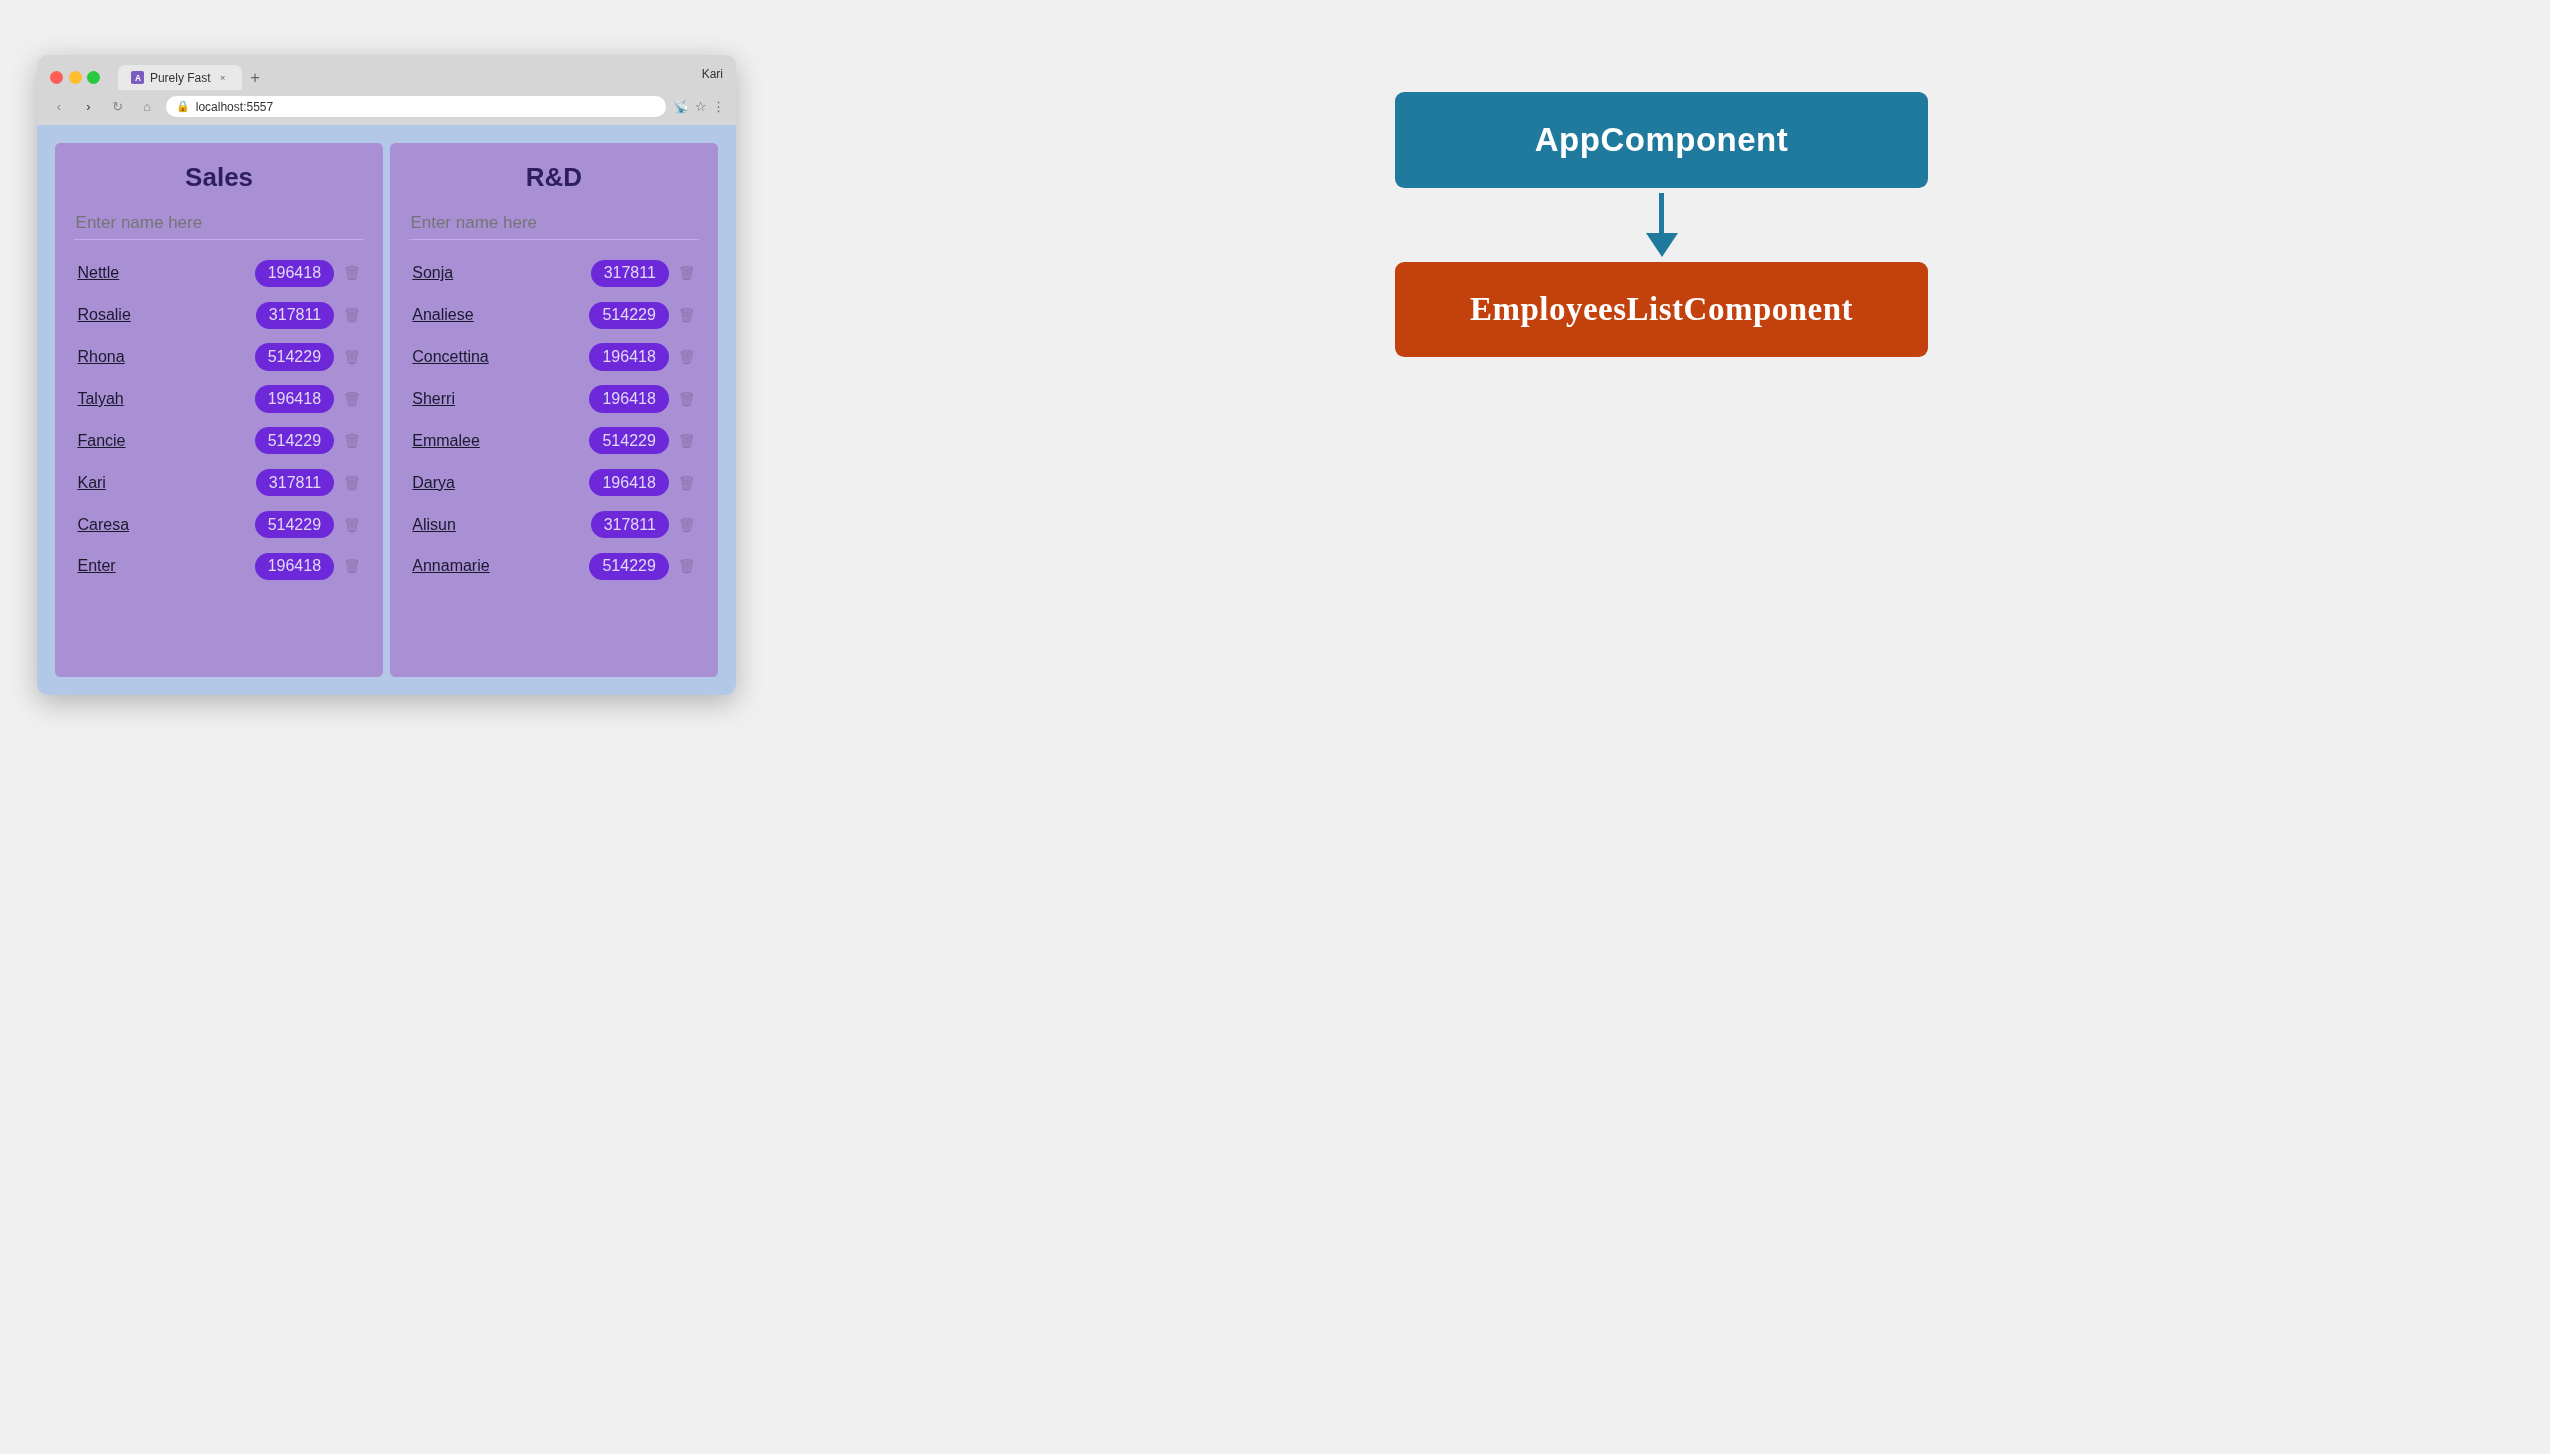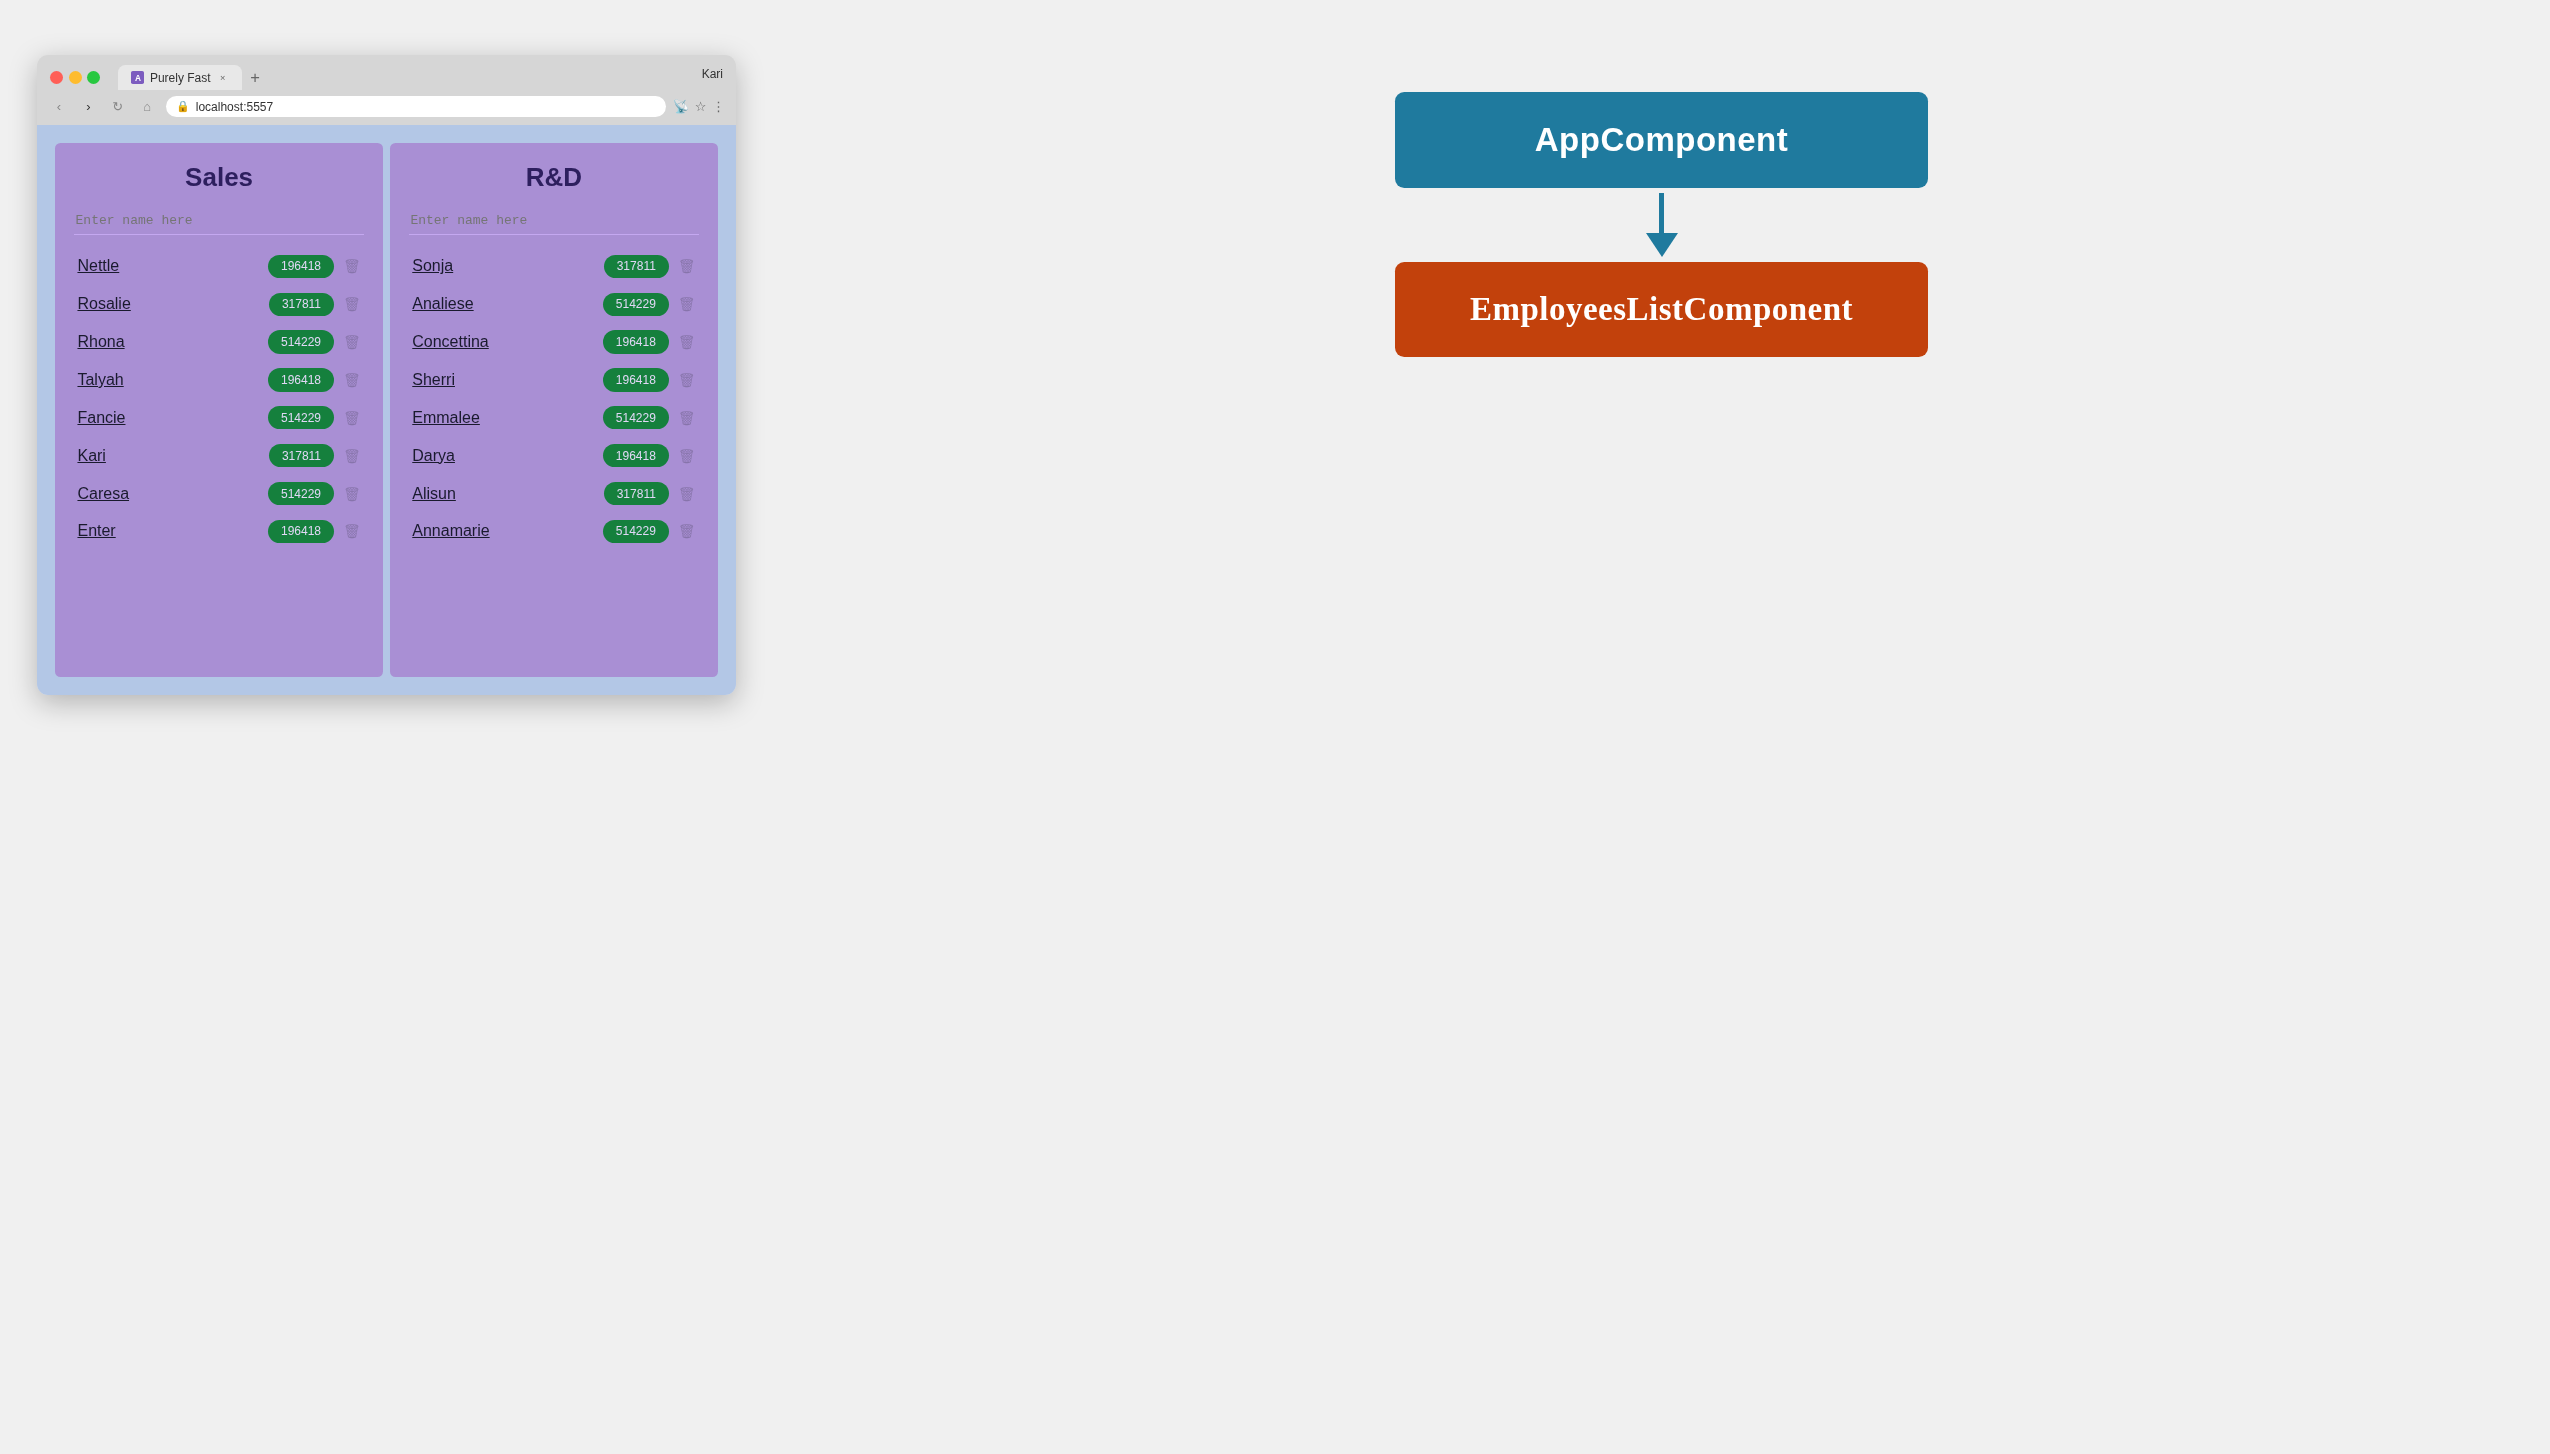--- a/index.html
+++ b/index.html
@@ -144,48 +144,47 @@
       color: #2d1f5e;
       text-align: center;
       margin-bottom: 14.7px;
     }
     .name-input {
       width: 100%;
       background: transparent;
       border: none;
       border-bottom: 1.4px solid #c4a8f0;
       padding: 5.5px 1.8px;
-      font-size: 13px;
+      font-size: 17px;
       color: #000000;
       outline: none;
       margin-bottom: 14.7px;
-      font-family: Liberation Mono, monospace;
     }
     .employee-list {
       display: flex;
       flex-direction: column;
       gap: 3.7px;
     }
     .employee-row {
       display: flex;
       align-items: center;
       padding: 5.5px 3.7px;
     }
     .employee-name {
       flex: 1;
       font-size: 16px;
       color: #1a1a2e;
       text-decoration: underline;
     }
     .salary-badge {
-      background: #15803d;
+      background: #6d28d9;
       color: #e0d8f5;
       border-radius: 18.4px;
       padding: 4.6px 13px;
-      font-size: 12px;
+      font-size: 16px;
       font-weight: 500;
       margin-right: 9.2px;
     }
     .delete-icon {
       color: #7a6a9a;
       font-size: 13.8px;
       cursor: pointer;
       opacity: 0.7;
     }
 

